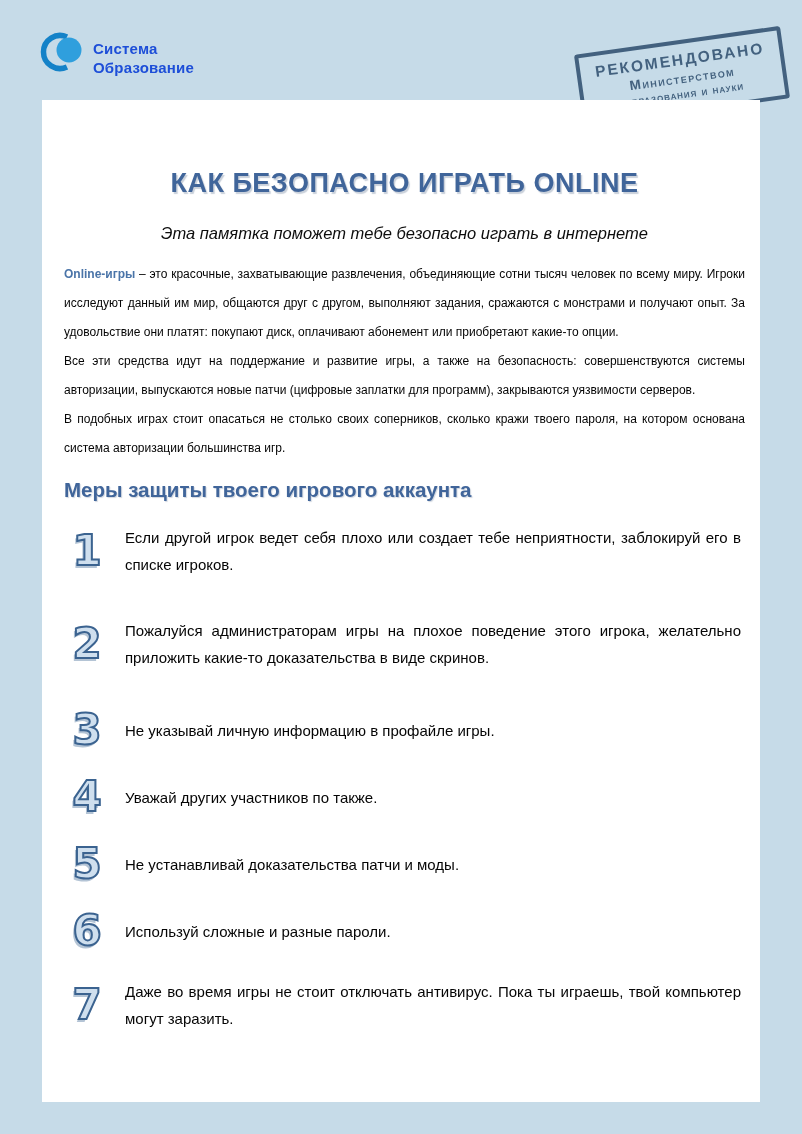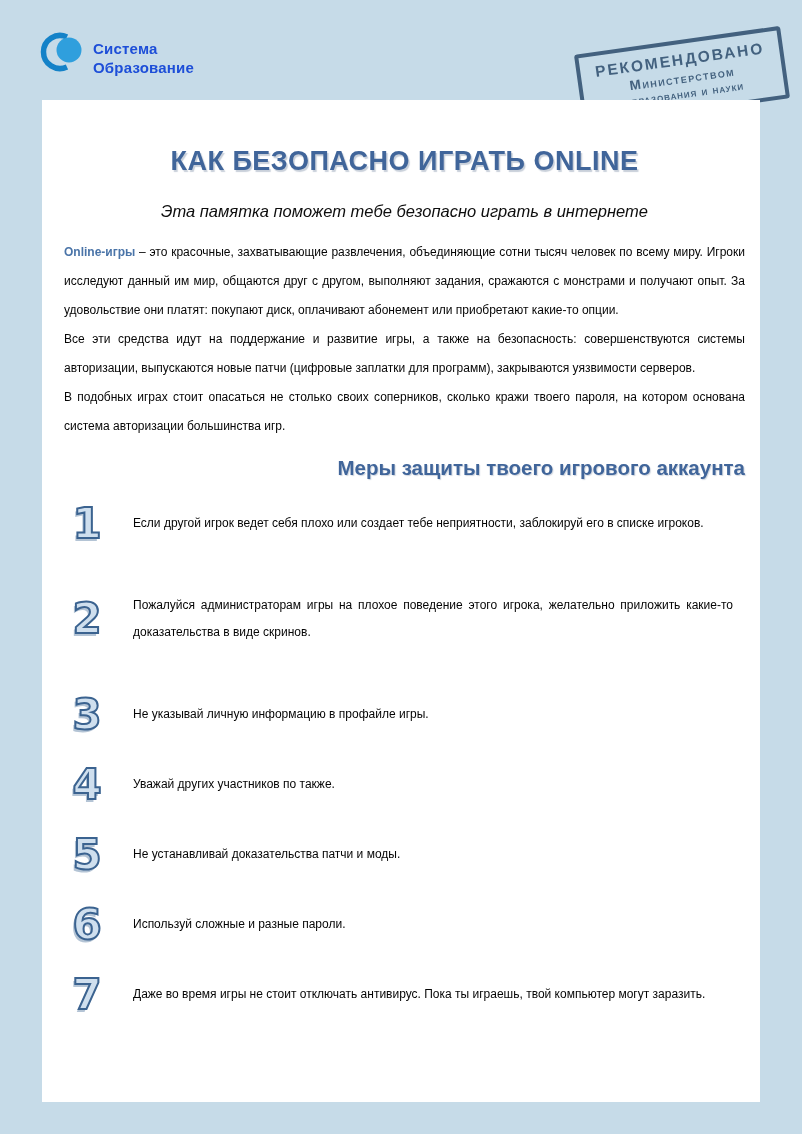--- a/index.html
+++ b/index.html
@@ -19,53 +19,53 @@
     padding:7px 6px 8px;border:4px solid #3e5d7b;border-radius:3px;
     transform:rotate(-8deg);text-align:center;color:#3e5d7b;opacity:.96;
   }
   .stamp-l1{font-weight:bold;font-size:15.5px;letter-spacing:2px;}
   .stamp-l2{font-weight:bold;font-size:13.5px;letter-spacing:1.5px;font-variant:small-caps;margin-top:2px;}
   .stamp-l3{font-weight:bold;font-size:12px;letter-spacing:1px;font-variant:small-caps;margin-top:1px;}
   
   .card{
     position:absolute;left:42px;top:100px;width:718px;height:1002px;
     background:#ffffff;box-sizing:border-box;
-    padding:46px 15px 0 22px;
+    padding:68px 15px 0 22px;
   }
   .title{
     margin:0;text-align:center;
     font-size:27px;font-weight:bold;letter-spacing:.5px;
     color:#40659a;
     text-shadow:1.5px 1.5px 1px rgba(100,120,150,.35);
   }
   .subtitle{
     margin:25px 0 16px;text-align:center;
     font-style:italic;font-size:16.5px;font-weight:500;color:#0d0d0d;
   }
   .intro{margin-top:17px;font-size:12px;line-height:29px;text-align:justify;color:#050505;}
   .intro p{margin:0;}
   .lead{color:#4a74a8;font-weight:bold;}
   .section-title{
-    margin:15px 0 0;text-align:right;
+    margin:15px 0 0;text-align:left;
     font-size:20.5px;font-weight:bold;color:#40659a;
     text-shadow:1px 1px 1px rgba(100,120,150,.3);
   }
   .measures{list-style:none;margin:18px 0 0;padding:0 0 0 2px;}
   .measures li{display:flex;align-items:center;gap:13px;}
   .measures li:nth-child(1),.measures li:nth-child(2){margin-bottom:31px;}
   .measures li:nth-child(n+3){margin-bottom:19px;}
   .num{
     flex:0 0 42px;
     font-family:"DejaVu Sans",sans-serif;font-weight:bold;
     font-size:42px;line-height:48px;text-align:center;
     color:#cfdfee;
     -webkit-text-stroke:2px #3b6390;
     text-shadow:-2px 3px 0 rgba(59,99,144,.38);
   }
-  .measure-text{margin:12px;font-size:12px;line-height:27px;text-align:justify;color:#050505;}
+  .measure-text{margin:4px;font-size:15px;line-height:27px;text-align:justify;color:#050505;}
 </style>
 </head>
 <body>
 
 <div class="logo">
   <svg width="44" height="44" viewBox="0 0 44 44" aria-hidden="true">
     <path d="M 26.97 7.05 A 16.5 16.5 0 1 0 26.97 36.95" fill="none" stroke="#1482c8" stroke-width="5.5"></path>
     <circle cx="29" cy="20" r="12.5" fill="#2f9fdd"></circle>
   </svg>
   <div class="logo-text">

